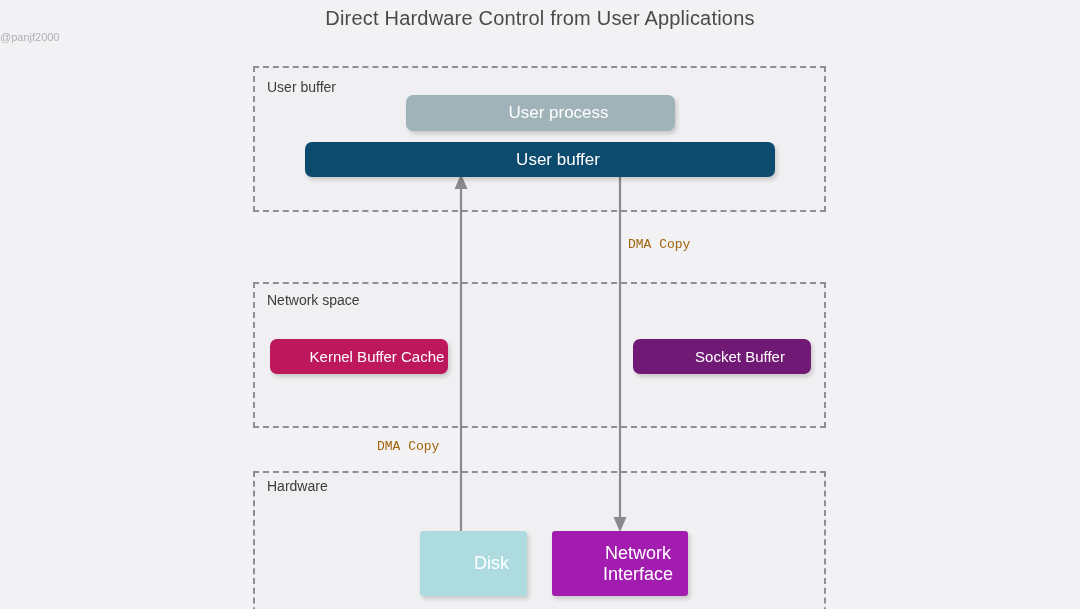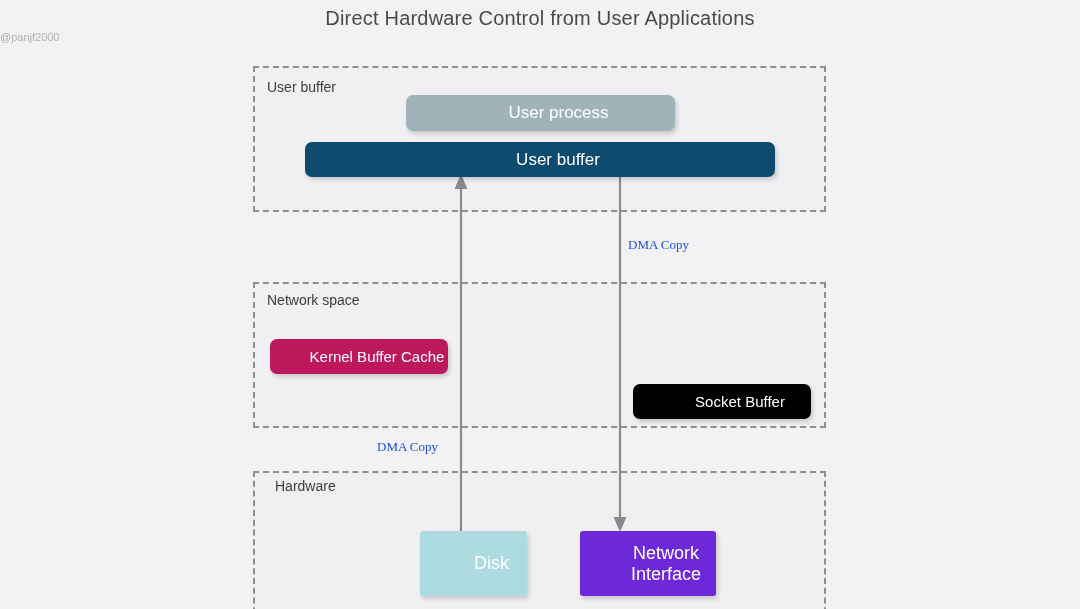--- a/index.html
+++ b/index.html
@@ -58,21 +58,21 @@
     font-family: "Liberation Sans", sans-serif;
     white-space: nowrap;
   }
 
   #zone-user    { left: 253px; top: 62px;  width: 573px; height: 146px; }
   #zone-kernel  { left: 253px; top: 278px; width: 573px; height: 146px; }
   #zone-hw      { left: 253px; top: 467px; width: 573px; height: 152px; }
 
   #label-user   { left: 267px; top: 75px; }
   #label-kernel { left: 267px; top: 288px; }
-  #label-hw     { left: 267px; top: 474px; margin-left: 8px; }
+  #label-hw     { left: 267px; top: 474px; }
 
   
   .box {
     position: absolute;
     box-sizing: border-box;
     display: flex;
     align-items: center;
     justify-content: center;
     text-align: center;
     color: #ffffff;
@@ -95,48 +95,46 @@
     font-size: 17px;
   }
   #box-kernel-buffer-cache {
     left: 270px; top: 335px; width: 178px; height: 35px;
     background: #be185d;
     border-radius: 7px;
     font-size: 15px;
   }
   #box-socket-buffer {
     left: 633px; top: 335px; width: 178px; height: 35px;
-    background: #000000;
+    background: #701a75;
     border-radius: 7px;
     font-size: 15px;
-    margin-top: 45px;
   }
   #box-disk {
     left: 408px; top: 527px; width: 107px; height: 65px;
     background: #aedbe0;
     border-radius: 3px;
     font-size: 18px;
     margin-left: 12px;
   }
   #box-network-interface {
     left: 552px; top: 527px; width: 136px; height: 65px;
-    background: #6d28d9;
+    background: #a21caf;
     border-radius: 3px;
     font-size: 18px;
     flex-direction: column;
-    margin-left: 28px;
   }
   #box-network-interface span { display: block; }
 
   
   .arrow-label {
     position: absolute;
     font-size: 13px;
-    color: #1d4ed8;
-    font-family: Liberation Serif, serif;
+    color: #a16207;
+    font-family: Liberation Mono, monospace;
     white-space: nowrap;
   }
   #label-dma-right { left: 628px; top: 233px; }
   #label-dma-left  { left: 377px; top: 435px; }
 
   svg.arrows {
     position: absolute;
     left: 0; top: 0;
     width: 1080px;
     height: 609px;

